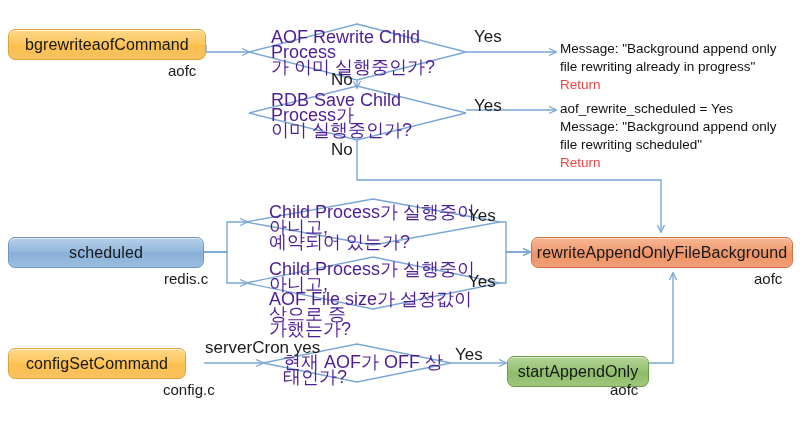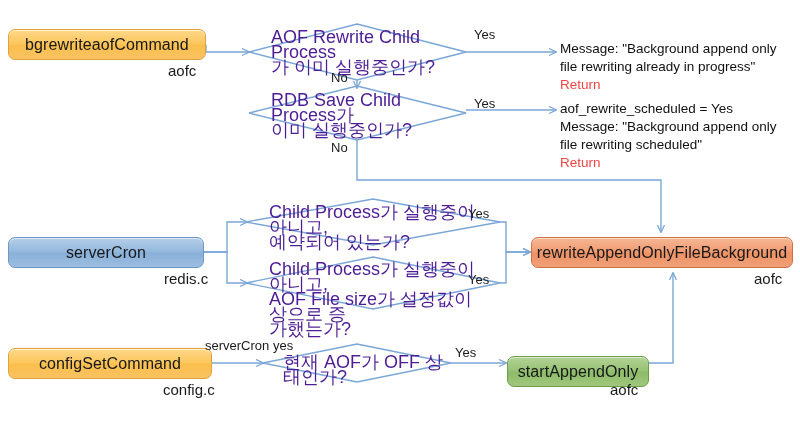--- a/index.html
+++ b/index.html
@@ -55,21 +55,21 @@
   .dtext{
     position:absolute;
     font-size:18px;
     color:#4c1d95;
     line-height:15px;
     white-space:pre-line;
   }
 
   .edge-label{
     position:absolute;
-    font-size:13px;
+    font-size:17px;
     color:#1a1a1a;
     white-space:nowrap;
   }
 
   .block{
     position:absolute;
     font-size:13.5px;
     line-height:18px;
     color:#101010;
     white-space:pre-line;
@@ -110,25 +110,25 @@
       <polygon points="357,344 451,363 357,382 263,363"></polygon>
     </g>
   </svg>
 
   <div class="node yellow" style="left:8px;top:29px;width:198px;height:31px;">
     <span>bgrewriteaofCommand</span>
   </div>
   <div class="caption" style="left:168px;top:62px;">aofc</div>
 
   <div class="node blue" style="left:8px;top:237px;width:196px;height:31px;">
-    <span>serverCron</span>
+    <span>scheduled</span>
   </div>
   <div class="caption" style="left:164px;top:270px;">redis.c</div>
 
-  <div class="node yellow" style="left:8px;top:348px;width:204px;height:31px;">
+  <div class="node yellow" style="left:8px;top:348px;width:178px;height:31px;">
     <span>configSetCommand</span>
   </div>
   <div class="caption" style="left:163px;top:381px;">config.c</div>
 
   <div class="node orange" style="left:531px;top:237px;width:262px;height:31px;">
     <span>rewriteAppendOnlyFileBackground</span>
   </div>
   <div class="caption" style="left:754px;top:270px;">aofc</div>
 
   <div class="node green" style="left:507px;top:348px;width:142px;height:31px;margin-top:8px;">

